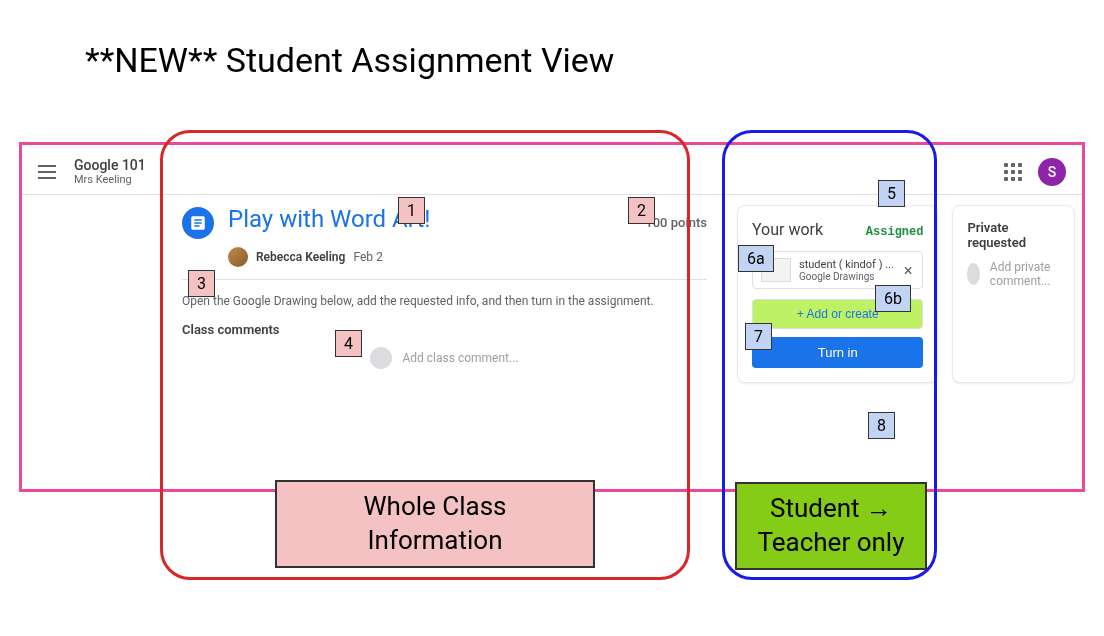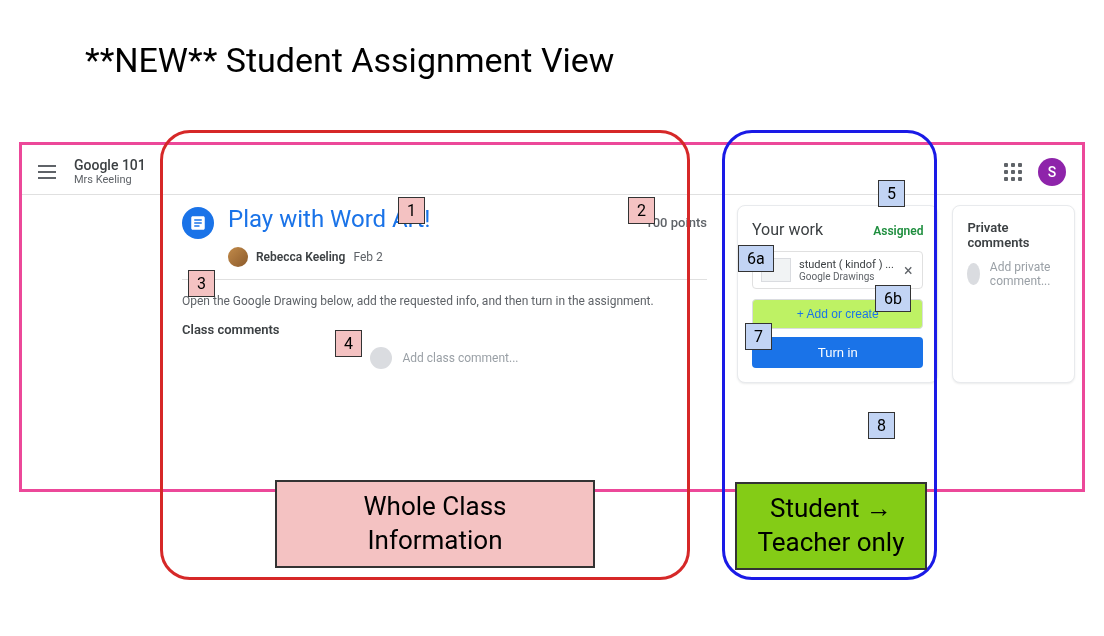--- a/index.html
+++ b/index.html
@@ -101,21 +101,21 @@
   .side-col { width: 190px; display: flex; flex-direction: row; gap: 14px; }
   .card {
     background: #fff;
     border: 1px solid #e8eaed;
     border-radius: 8px;
     padding: 14px;
     box-shadow: 0 1px 2px rgba(60,64,67,0.1);
   }
   .your-work-row { display: flex; justify-content: space-between; align-items: baseline; margin-bottom: 12px; }
   .your-work-title { font-size: 16px; color: #3c4043; font-weight: 400; }
-  .status-assigned { font-size: 12px; color: #1e8e3e; font-weight: 600; }
+  .status-assigned { font-size: 12px; color: #1e8e3e; font-weight: 600; font-family: Liberation Mono, monospace; }
   .attachment {
     display: flex; align-items: center; gap: 8px;
     border: 1px solid #e0e0e0; border-radius: 4px;
     padding: 6px 8px; margin-bottom: 10px;
     cursor: pointer;
   }
   .attachment-thumb { width: 30px; height: 24px; background: #f1f3f4; border: 1px solid #dadce0; flex-shrink: 0; }
   .attachment-info { flex: 1; overflow: hidden; }
   .attachment-name { font-size: 11px; color: #3c4043; white-space: nowrap; overflow: hidden; text-overflow: ellipsis; }
   .attachment-type { font-size: 10px; color: #5f6368; }
@@ -234,21 +234,21 @@
           <div class="attachment-info">
             <div class="attachment-name">student ( kindof ) ...</div>
             <div class="attachment-type">Google Drawings</div>
           </div>
           <div class="attachment-remove">×</div>
         </div>
         <button class="add-create-btn">+  Add or create</button>
         <button class="turn-in-btn">Turn in</button>
       </div>
       <div class="card">
-        <div class="private-title">Private comments</div>
+        <div class="private-title">Private requested</div>
         <div class="comment-input-row">
           <div class="comment-avatar"></div>
           <div class="comment-placeholder">Add private comment...</div>
         </div>
       </div>
     </div>
   </div>
 </div>
 
 <div class="callout callout-red" style="left:160px; top:130px; width:530px; height:450px;"></div>

